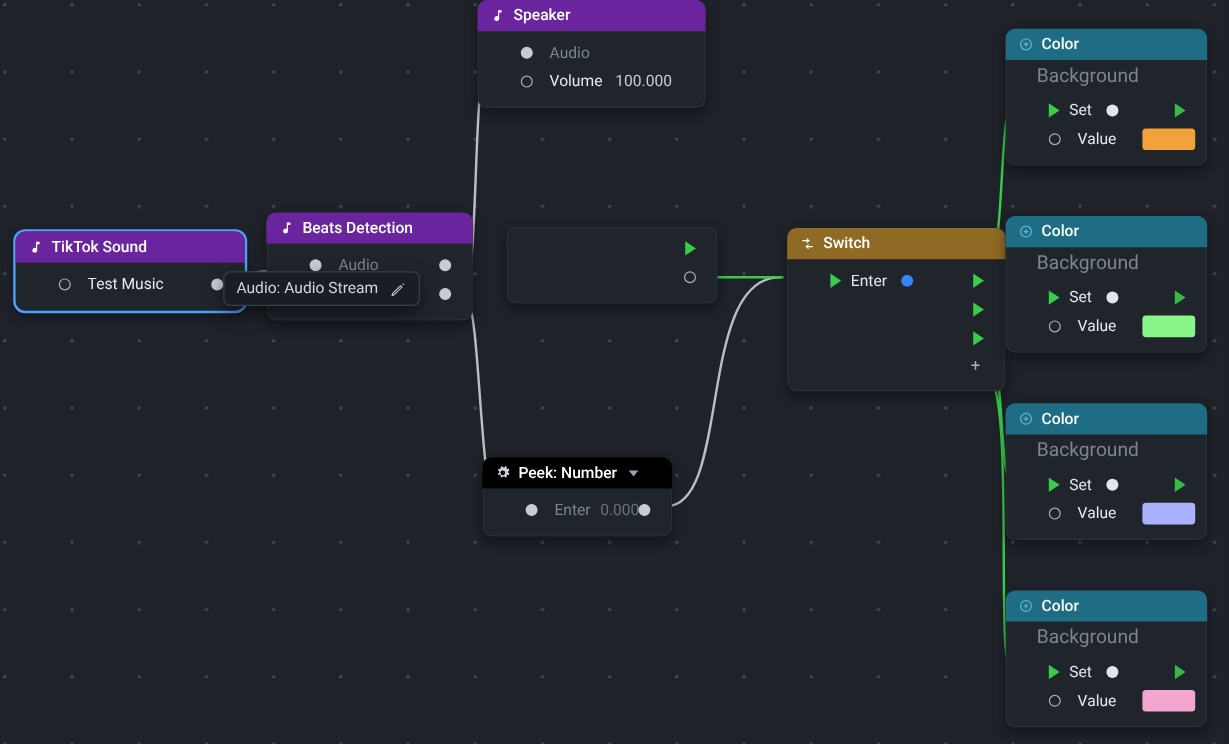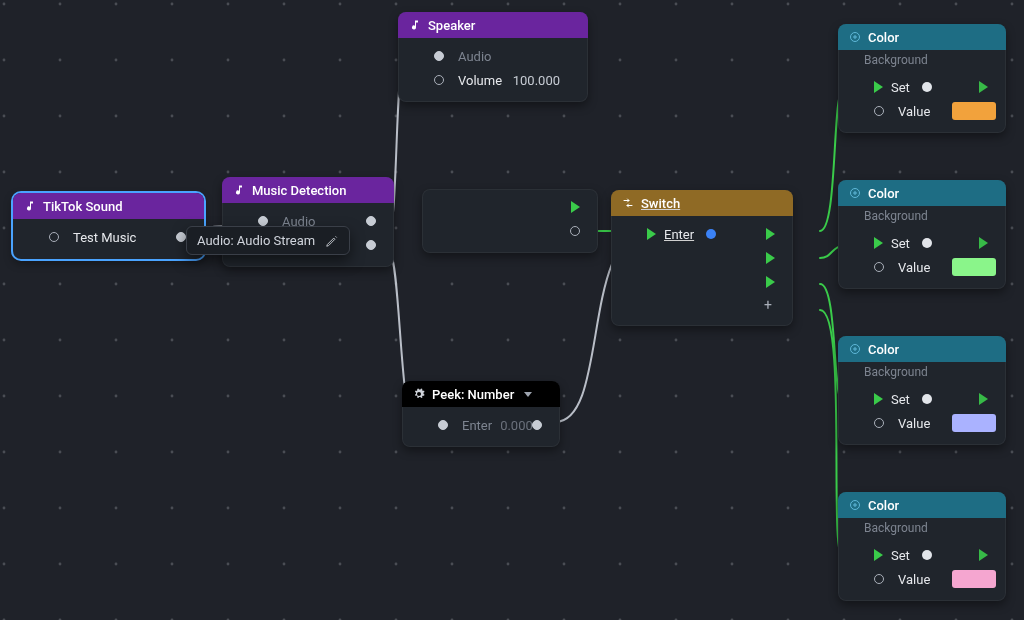--- a/index.html
+++ b/index.html
@@ -50,21 +50,21 @@
   .hdr-purple { background: #6a259e; }
   .hdr-green  { background: #2e7d32; }
   .hdr-yellow { background: #8f6a25; }
   .hdr-teal   { background: #1e6d84; }
   .hdr-gray   { background: #000000; }
   .node-icon { width: 14px; height: 14px; display:inline-flex; align-items:center; justify-content:center; }
   .node-icon svg { width: 12px; height: 12px; fill: #fff; }
   .node-sub {
     padding: 3px 10px 2px 26px;
     color: #7d8490;
-    font-size: 12px;
+    font-size: 16px;
   }
   .node-body {
     padding: 6px 10px 10px 10px;
     position: relative;
     margin-left: 26px;
   }
   .row {
     display: flex;
     align-items: center;
     height: 24px;
@@ -192,21 +192,21 @@
   </div>
 </div>
 
 <div class="node" style="left:222px; top:177px; width:172px;">
   <div class="node-header hdr-purple">
     <span class="node-icon">
       <svg viewBox="0 0 24 24">
           <path d="M12 3v10.55A4 4 0 1 0 14 17V7h4V3z"></path>
         </svg>
     </span>
-    <span>Music Detection</span>
+    <span>Beats Detection</span>
   </div>
   <div class="node-body">
     <div class="row">
       <span class="port in solid"></span>
       <span class="label dim">Audio</span>
       <span class="port solid out"></span>
     </div>
     <div class="row">
       <span class="port in" style="visibility:hidden"></span>
       <span class="port solid out"></span>
@@ -216,21 +216,21 @@
 
 <div class="tooltip" style="left:186px; top:226px;">
   <span>Audio: Audio Stream</span>
   <span class="pencil">
     <svg viewBox="0 0 24 24">
         <path d="M3 21l3-1 11-11-2-2L4 18l-1 3zM18 4l2 2"></path>
       </svg>
   </span>
 </div>
 
-<div class="node" style="left:398px; top:12px; width:190px;">
+<div class="node" style="left:398px; top:0; width:190px;">
   <div class="node-header hdr-purple">
     <span class="node-icon">
       <svg viewBox="0 0 24 24">
           <path d="M12 3v10.55A4 4 0 1 0 14 17V7h4V3z"></path>
         </svg>
     </span>
     <span>Speaker</span>
   </div>
   <div class="node-body">
     <div class="row">
@@ -269,21 +269,21 @@
   <div class="node-body">
     <div class="row">
       <span class="port in solid"></span>
       <span class="label dim">Enter</span>
       <span class="val dim" style="padding-right:26px;">0.000</span>
       <span class="port solid out"></span>
     </div>
   </div>
 </div>
 
-<div class="node" style="left:611px; top:190px; width:182px;text-decoration:underline;">
+<div class="node" style="left:656px; top:190px; width:182px;">
   <div class="node-header hdr-yellow">
     <span class="node-icon">
       <svg viewBox="0 0 24 24">
           <path d="M4 7h10l-3-3m3 3l-3 3M20 17H10l3 3m-3-3l3-3" stroke="#fff" stroke-width="2" fill="none" stroke-linecap="round"></path>
         </svg>
     </span>
     <span>Switch</span>
   </div>
   <div class="node-body">
     <div class="row">

